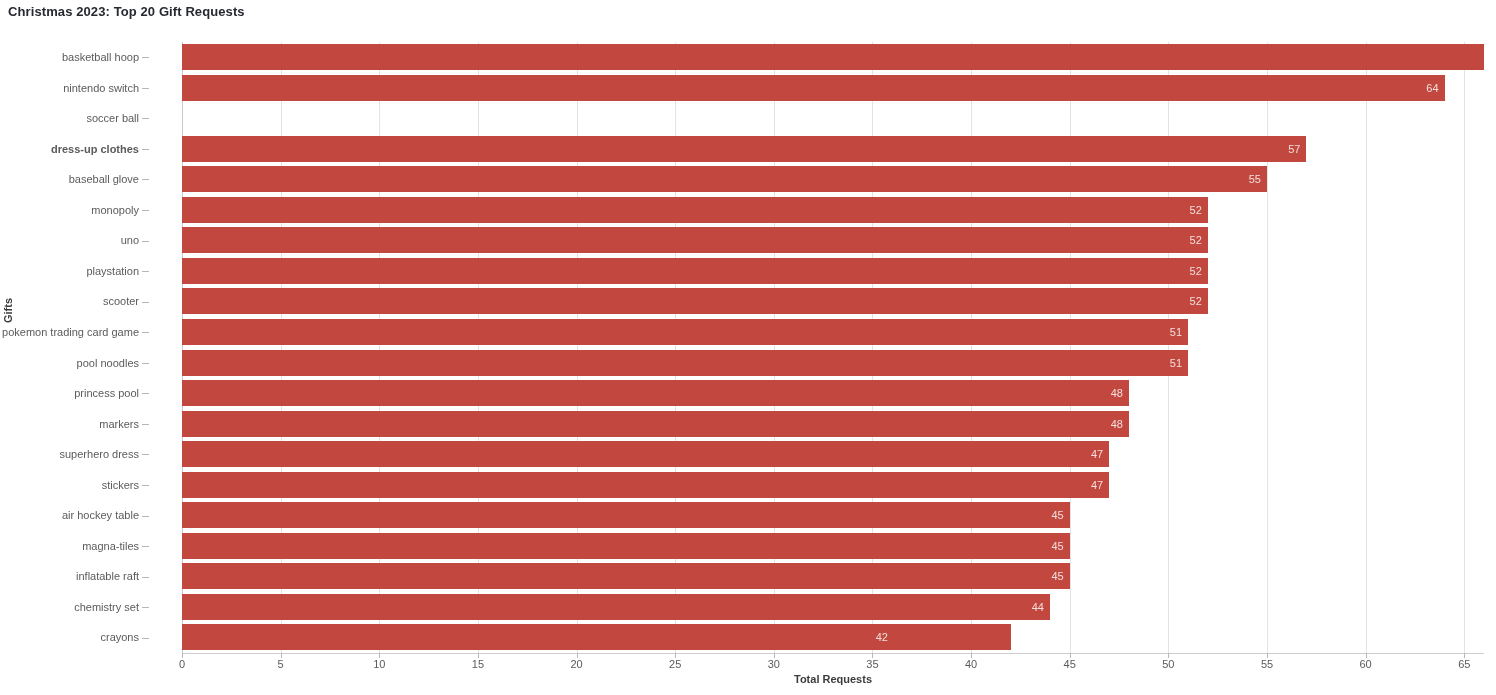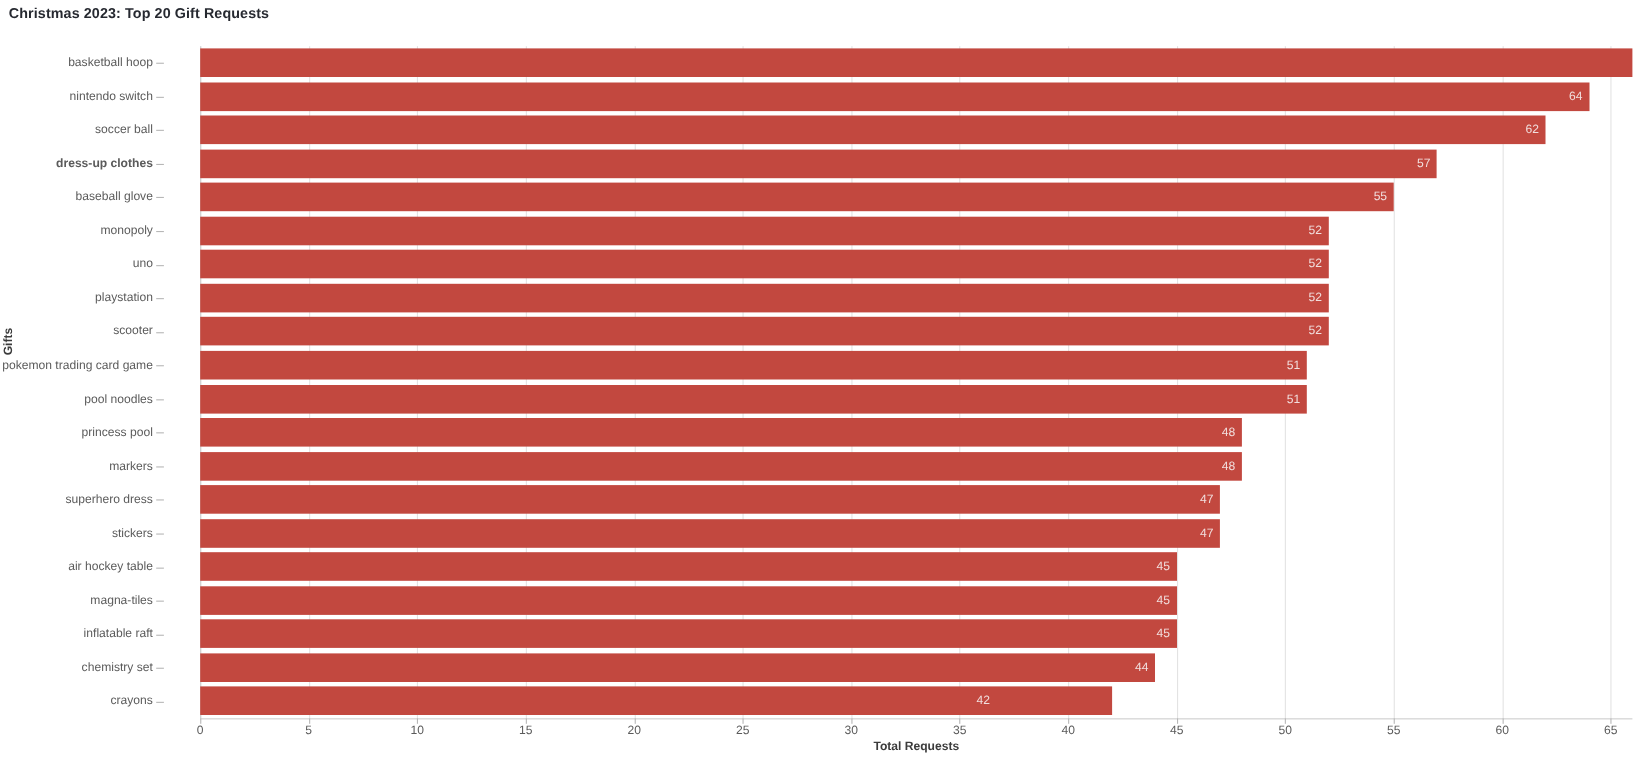--- a/index.html
+++ b/index.html
@@ -225,24 +225,20 @@
       <div class="gridline" style="left: 1085px;"></div>
       <div class="gridline" style="left: 1183.64px;"></div>
       <div class="gridline" style="left: 1282.27px;"></div>
       <div class="bar-row" style="top: 0px;">
         <div class="bar" style="width: 1302px; background: rgb(194, 72, 63);"></div>
       </div>
       <div class="bar-row" style="top: 30.55px;">
         <div class="bar" style="width: 1262.55px; background: rgb(194, 72, 63);"></div>
         <div class="bar-value" style="left: 0px; width: 1262.55px; color: rgb(241, 222, 221);">64</div>
       </div>
-      <div class="bar-row" style="top: 61.1px;">
-        <div class="bar" style="width: 1223.09px; background: rgb(194, 72, 63);"></div>
-        <div class="bar-value" style="left: 0px; width: 1223.09px; color: rgb(241, 222, 221);">62</div>
-      </div>
       <div class="bar-row" style="top: 91.65px;">
         <div class="bar" style="width: 1124.45px; background: rgb(194, 72, 63);"></div>
         <div class="bar-value" style="left: 0px; width: 1124.45px; color: rgb(241, 222, 221);">57</div>
       </div>
       <div class="bar-row" style="top: 122.2px;">
         <div class="bar" style="width: 1085px; background: rgb(194, 72, 63);"></div>
         <div class="bar-value" style="left: 0px; width: 1085px; color: rgb(241, 222, 221);">55</div>
       </div>
       <div class="bar-row" style="top: 152.75px;">
         <div class="bar" style="width: 1025.82px; background: rgb(194, 72, 63);"></div>
@@ -295,21 +291,21 @@
       <div class="bar-row" style="top: 519.35px;">
         <div class="bar" style="width: 887.727px; background: rgb(194, 72, 63);"></div>
         <div class="bar-value" style="left: 0px; width: 887.727px; color: rgb(241, 222, 221);">45</div>
       </div>
       <div class="bar-row" style="top: 549.9px;">
         <div class="bar" style="width: 868px; background: rgb(194, 72, 63);"></div>
         <div class="bar-value" style="left: 0px; width: 868px; color: rgb(241, 222, 221);">44</div>
       </div>
       <div class="bar-row" style="top: 580.45px;">
         <div class="bar" style="width: 828.545px; background: rgb(194, 72, 63);"></div>
-        <div class="bar-value" style="left: 12px; width: 712px; color: rgb(241, 222, 221);">42</div>
+        <div class="bar-value" style="left: 0px; width: 712px; color: rgb(241, 222, 221);">42</div>
       </div>
     </div>
 
   <div id="axis-baseline"></div>
 
 <div class="x-tick-mark" style="left: 182px;"></div>
     <div class="x-tick-label" style="left: 182px;">0</div>
     <div class="x-tick-mark" style="left: 280.636px;"></div>
     <div class="x-tick-label" style="left: 280.636px;">5</div>
     <div class="x-tick-mark" style="left: 379.273px;"></div>

